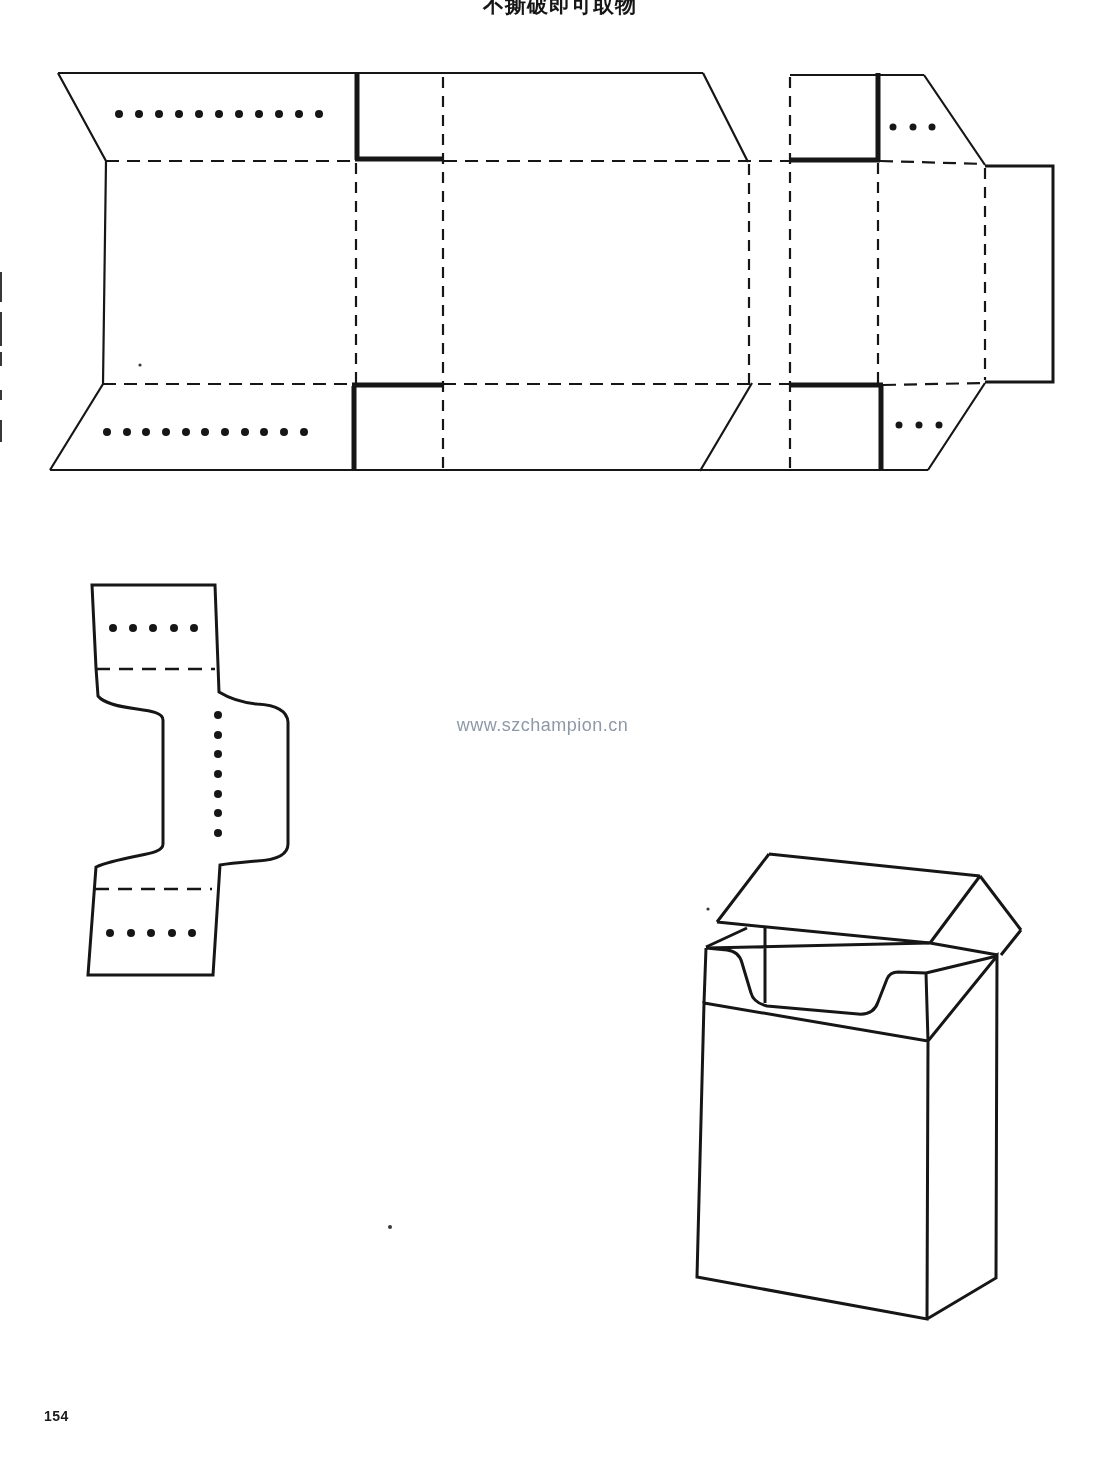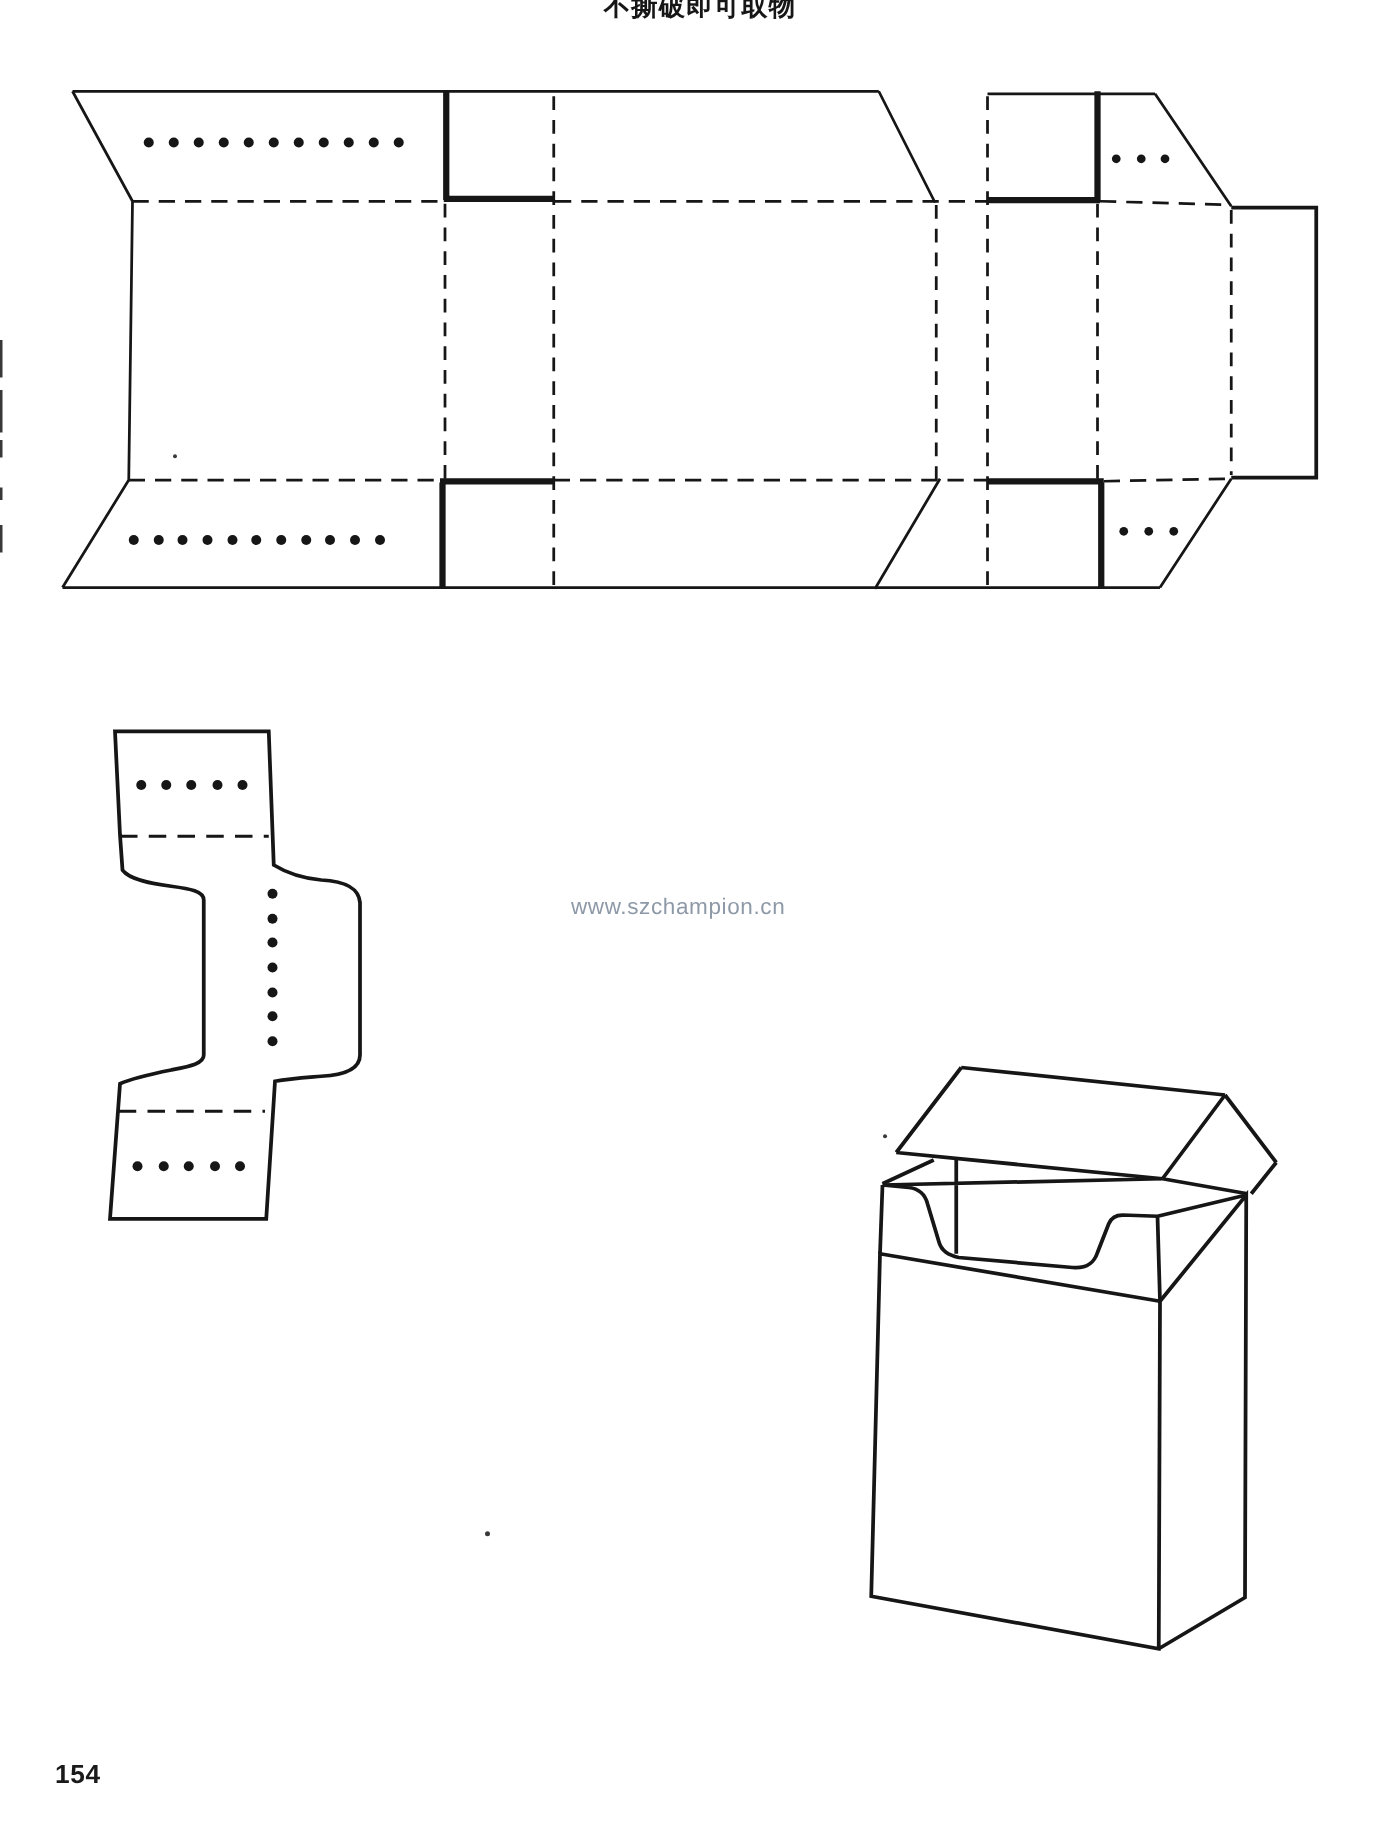--- a/index.html
+++ b/index.html
@@ -26,21 +26,21 @@
     position:absolute;
     left:0; top:715px; width:1085px;
     text-align:center;
     font-size:18px;
     color:#8e99a8;
     letter-spacing:0.5px;
   }
   .page-number{
     position:absolute;
     left:44px; top:1408px;
-    font-size:21px;
+    font-size:14px;
     font-weight:bold;
     color:#1a1a1a;
     letter-spacing:0.5px;
   }
   svg.diagram{position:absolute;left:0;top:0;}
   .ln{stroke:#161616;fill:none;stroke-linecap:butt;stroke-linejoin:miter;}
   .thin{stroke-width:2.2;}
   .med{stroke-width:3;}
   .thick{stroke-width:5;}
   .dashh{stroke-width:2.2;stroke-dasharray:13 8;}

